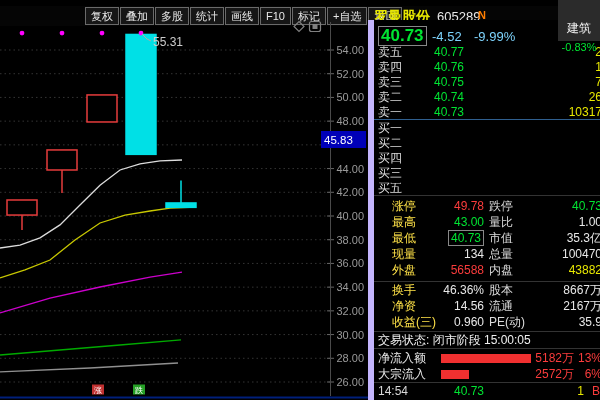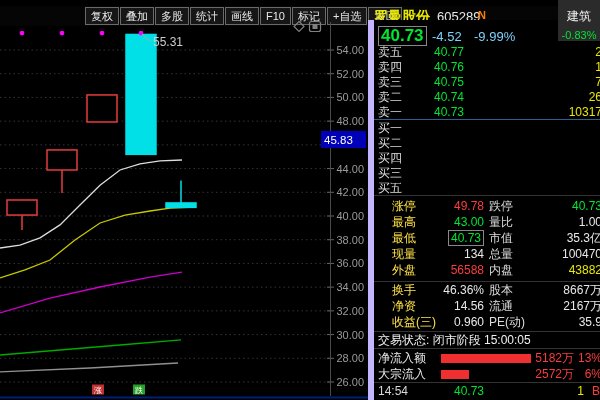--- a/index.html
+++ b/index.html
@@ -8,21 +8,21 @@
   
   .topbar{position:absolute;left:0;top:0;width:600px;height:20px;background:#050505;margin-top:6px;}
   .menu{position:absolute;left:85px;top:1px;height:18px;display:flex;}
   .menu-btn{height:16px;line-height:16px;margin-right:1px;padding:0 5px;font-size:11px;color:#e8e8e8;
             background:#161616;border:1px solid #6a6a6a;white-space:nowrap;cursor:default;}
   .sname{position:absolute;left:374px;top:2px;font-size:14px;font-weight:bold;color:#e8e800;}
   .scode{position:absolute;left:437px;top:3px;font-size:13px;color:#e8e8e8;}
   .nflag{position:absolute;left:478px;top:3px;font-size:11px;font-weight:bold;color:#ff7e00;}
   .industry-box{position:absolute;left:558px;top:0;width:42px;height:41px;background:#2b2b2b;
                 text-align:center;z-index:5;}
-  .iname{font-size:12px;color:#f0f0f0;margin-top:8px;}
+  .iname{font-size:12px;color:#f0f0f0;margin-top:20px;}
   .ichg{font-size:11px;color:#00e432;margin-top:4px;}
   
   #chart-svg{position:absolute;left:0;top:20px;width:368px;height:380px;}
   
   .panel{position:absolute;left:368px;top:20px;width:232px;height:380px;background:#000;
          border-left:6px solid #c4b5fd;box-sizing:border-box;font-size:12px;padding-left:16px;}
   .price-row{position:absolute;left:0;top:6px;width:232px;height:18px;}
   .big{position:absolute;left:4px;top:0;font-size:17px;font-weight:bold;color:#00e432;
        border:1px solid #888;padding:0 2px;line-height:18px;}
   .chg{position:absolute;top:3px;font-size:13px;color:#7dd3fc;}

